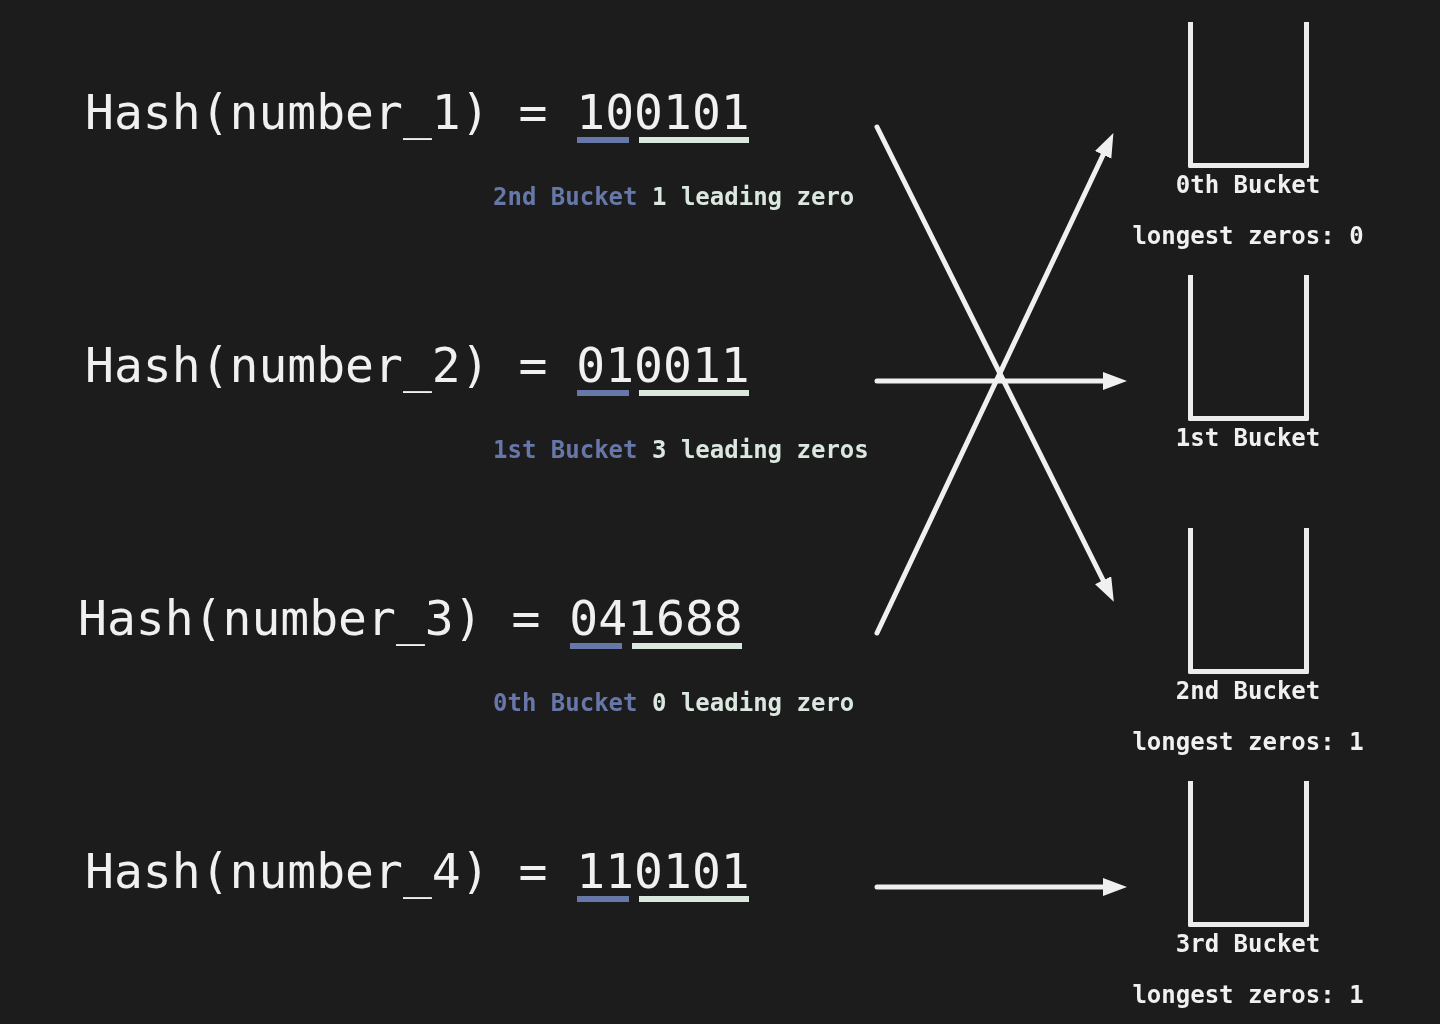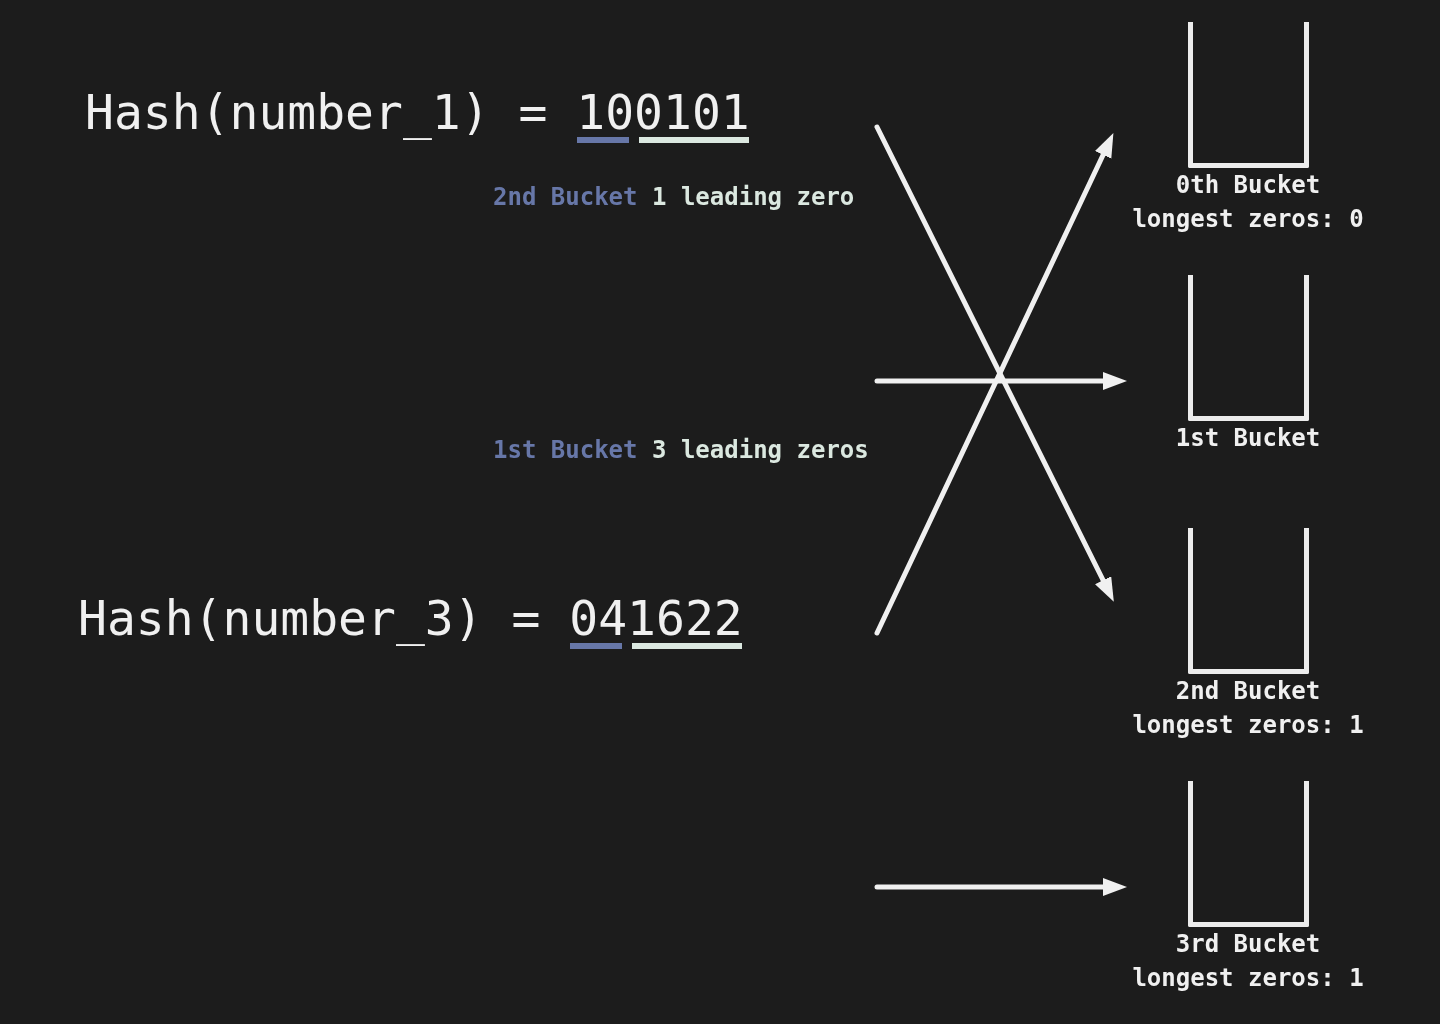--- a/index.html
+++ b/index.html
@@ -60,21 +60,21 @@
     box-sizing: border-box;
     width: 121px;
     height: 146px;
     margin: 0 auto;
     border-left: 5px solid #ececec;
     border-right: 5px solid #ececec;
     border-bottom: 5px solid #ececec;
     border-radius: 0 0 2px 2px;
   }
   .bucket-name    { margin-top: 2px; font: 700 24px/30px "DejaVu Sans Mono", monospace; }
-  .bucket-longest { margin-top: 4px; font: 700 24px/30px "DejaVu Sans Mono", monospace; }
+  .bucket-longest { margin-top: 21px; font: 700 24px/30px "DejaVu Sans Mono", monospace; }
 </style>
 </head>
 <body>
 
 <div class="canvas">
 
   <svg class="arrows" width="1440" height="1024" viewBox="0 0 1440 1024">
     <defs>
       <marker id="ah" markerWidth="26" markerHeight="20" refX="2" refY="9" orient="auto" markerUnits="userSpaceOnUse">
         <path d="M0,0 L24,9 L0,18 Z" fill="#f0f0f0"></path>
@@ -82,24 +82,27 @@
     </defs>
     <line x1="877" y1="127" x2="1104" y2="582" marker-end="url(#ah)"></line>
     <line x1="877" y1="381" x2="1105" y2="381" marker-end="url(#ah)"></line>
     <line x1="877" y1="633" x2="1104" y2="153" marker-end="url(#ah)"></line>
     <line x1="877" y1="887" x2="1105" y2="887" marker-end="url(#ah)"></line>
   </svg>
 
   <div class="hash-line" style="top:84px"><span>Hash(number_1) = </span><span class="bits bits-bucket">10</span><span class="bits bits-zeros">0101</span></div>
   <div class="hash-sub" style="top:152px"><span class="sub-bucket">2nd Bucket</span><span class="sub-zeros">1 leading zero</span></div>
 
+  <div class="hash-line" style="top:337px"><span>Hash(number_2) = </span><span class="bits bits-bucket">01</span><span class="bits bits-zeros">0011</span></div>
   <div class="hash-sub" style="top:405px"><span class="sub-bucket">1st Bucket</span><span class="sub-zeros">3 leading zeros</span></div>
 
-  <div class="hash-line r3" style="top:590px"><span>Hash(number_3) = </span><span class="bits bits-bucket">04</span><span class="bits bits-zeros">1622</span></div>
+  <div class="hash-line r3" style="top:590px"><span>Hash(number_3) = </span><span class="bits bits-bucket">04</span><span class="bits bits-zeros">1688</span></div>
+  <div class="hash-sub" style="top:658px"><span class="sub-bucket">0th Bucket</span><span class="sub-zeros">0 leading zero</span></div>
 
+  <div class="hash-line" style="top:843px"><span>Hash(number_4) = </span><span class="bits bits-bucket">11</span><span class="bits bits-zeros">0101</span></div>
 
   <div class="bucket" style="top:22px">
     <div class="bucket-shape"></div>
     <div class="bucket-name">0th Bucket</div>
     <div class="bucket-longest">longest zeros: 0</div>
   </div>
 
   <div class="bucket" style="top:275px">
     <div class="bucket-shape"></div>
     <div class="bucket-name">1st Bucket</div>

